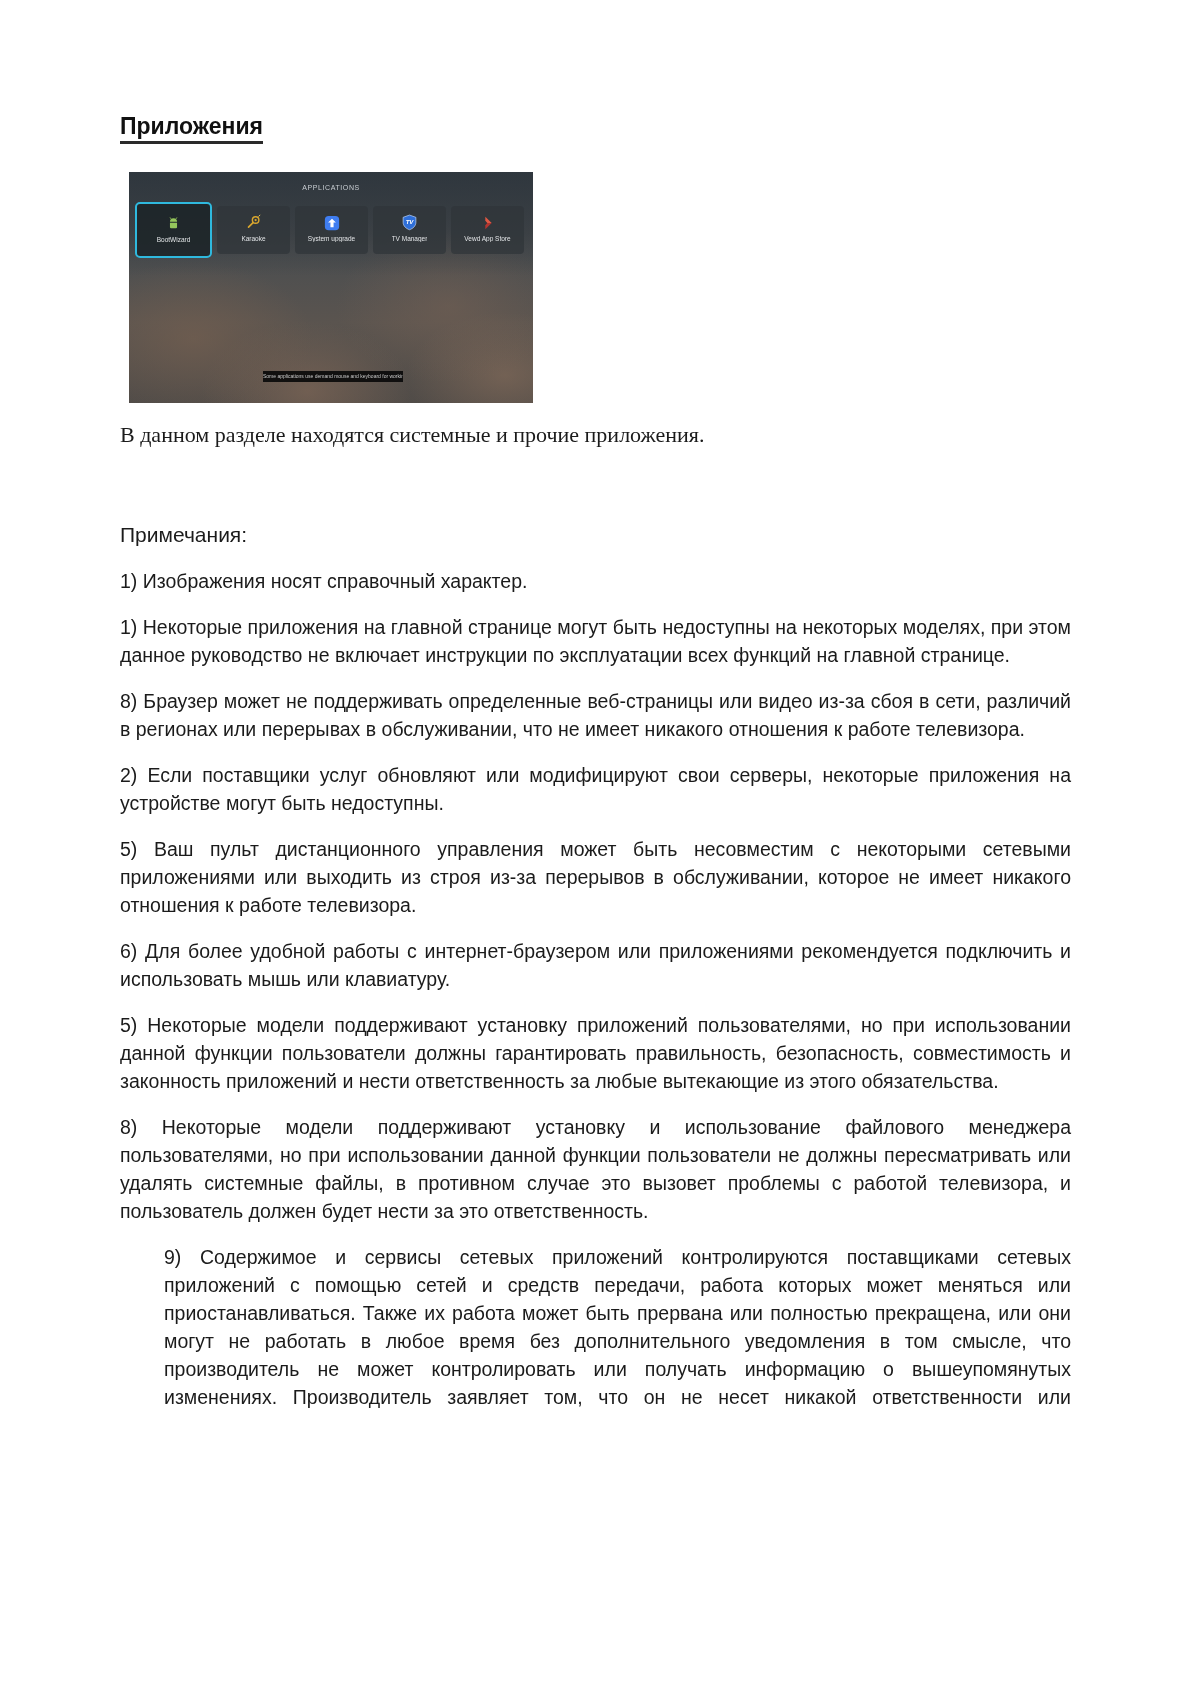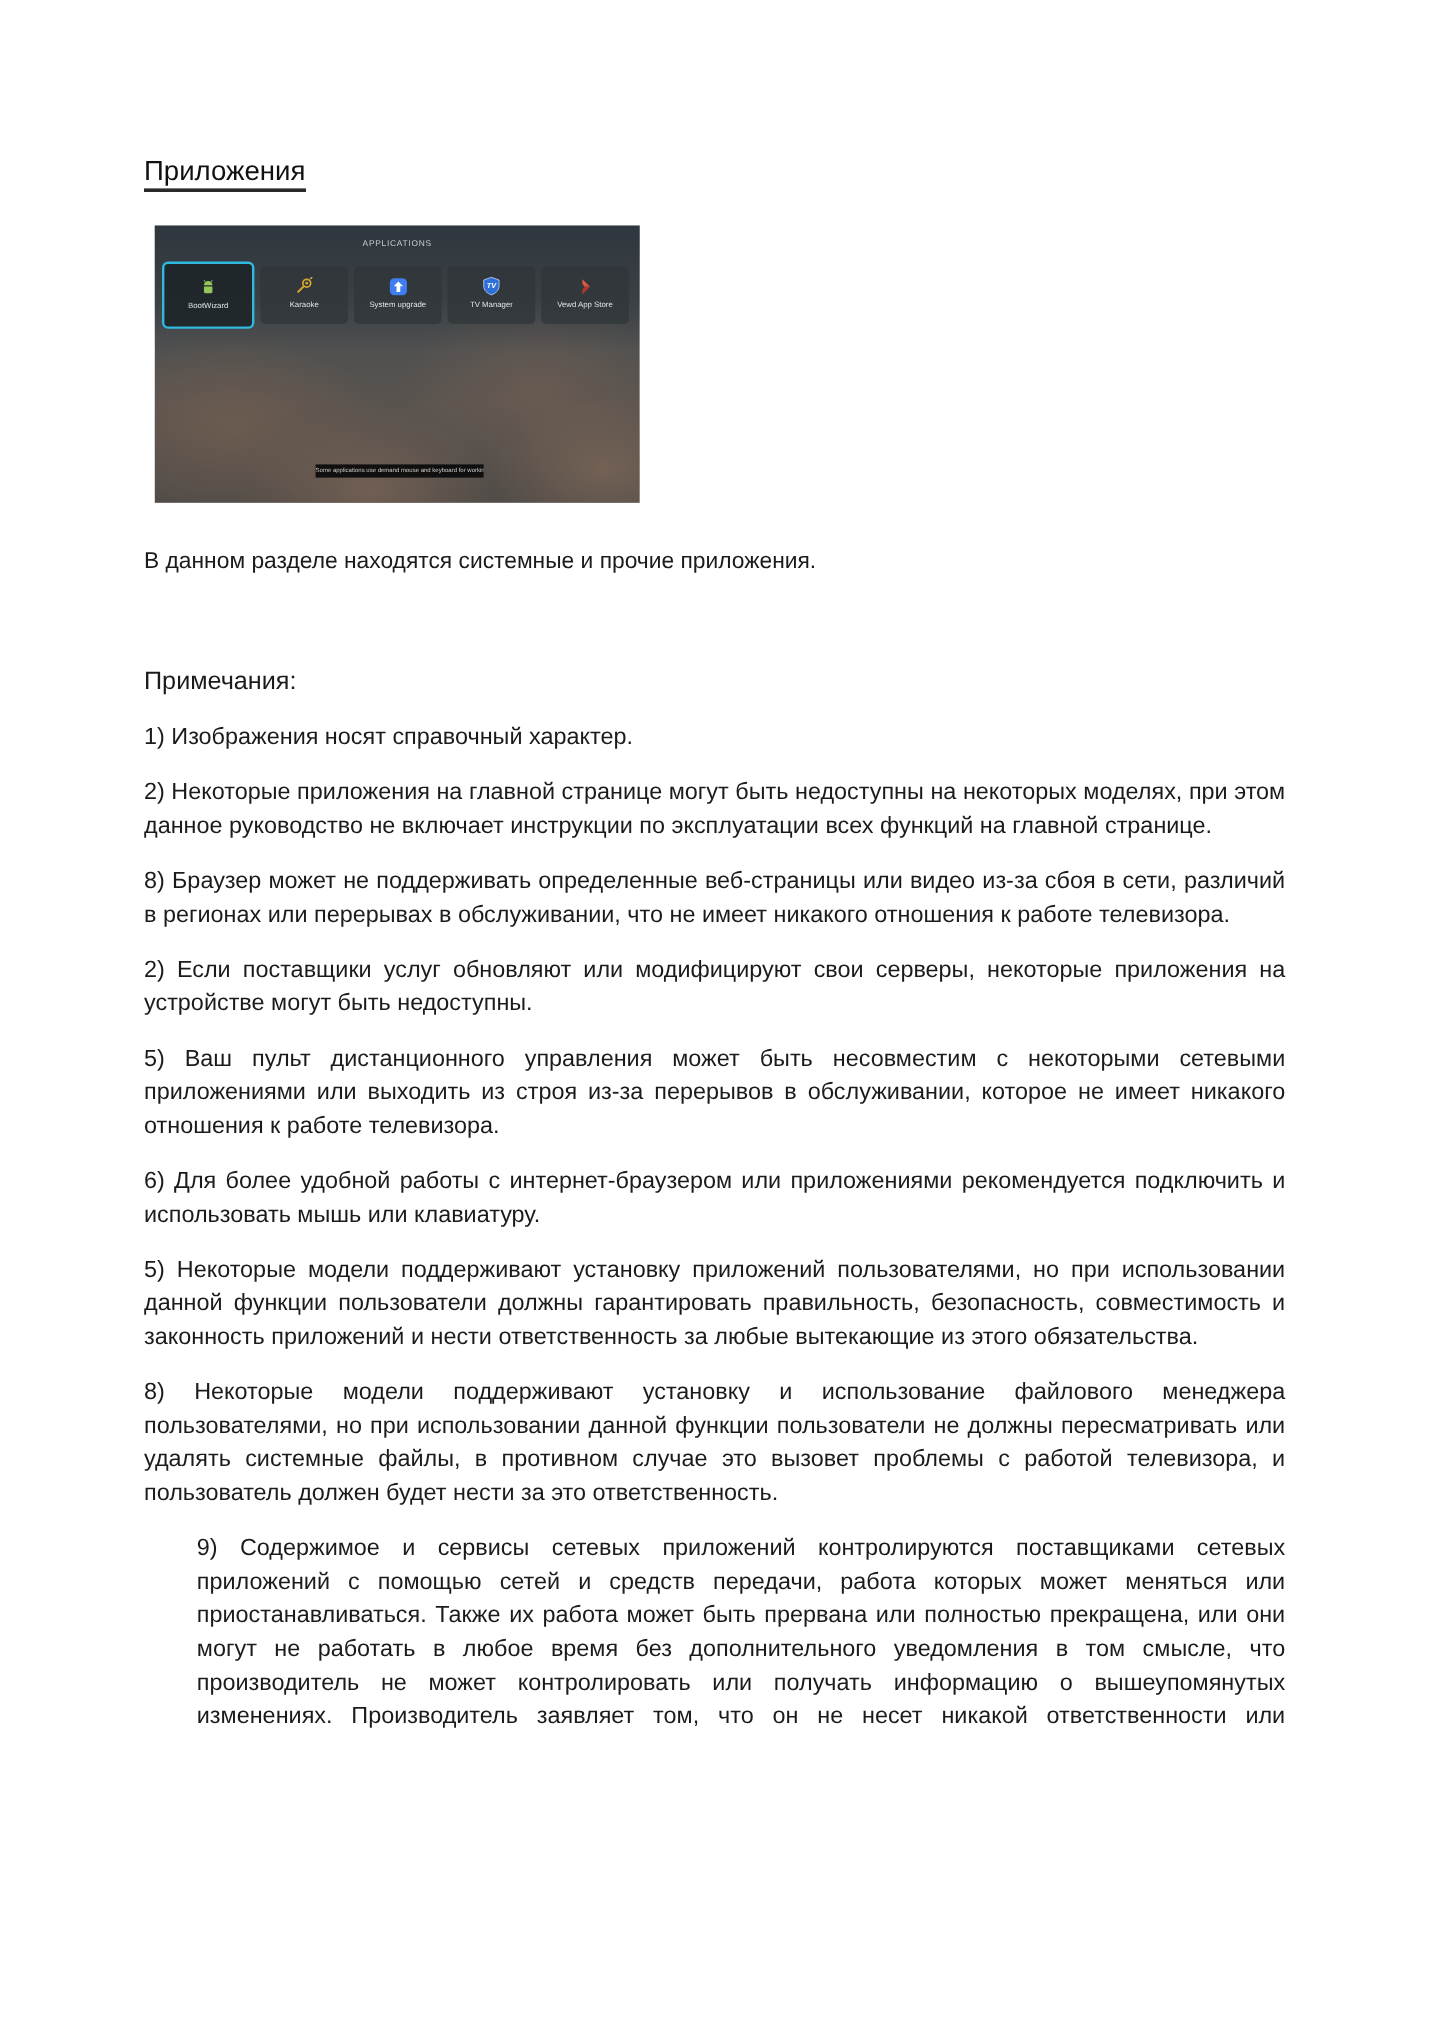--- a/index.html
+++ b/index.html
@@ -1,21 +1,21 @@
 <!DOCTYPE html>
 <html><head>
 <meta charset="utf-8">
 <style>
   * { margin:0; padding:0; box-sizing:border-box; }
   html,body { background:#ffffff; }
   body { width:1191px; font-family:"Liberation Sans", sans-serif; color:#1b1b1b; }
   .page { position:relative; width:1191px; height:1684px; overflow:hidden; padding:112px 120px 0 120px; }
 
-  h1.title { font-size:23px; font-weight:normal; line-height:28px; color:#111;
-             margin:16px 0 28px 0; }
+  h1.title { font-size:23px; font-weight:bold; line-height:28px; color:#111;
+             margin:0 0 28px 0; }
   h1.title span { display:inline-block; border-bottom:3px solid #2a2a2a; padding-bottom:1px; }
 
   
   .tv-shot {
     position:relative; width:404px; height:231px; margin-left:9px; overflow:hidden;
     background:
       linear-gradient(180deg, rgba(40,48,56,0.65) 0%, rgba(44,50,56,0.45) 26%, rgba(0,0,0,0) 45%),
       radial-gradient(170px 110px at 16% 72%, rgba(118,96,80,0.65), rgba(0,0,0,0) 70%),
       radial-gradient(150px 100px at 44% 95%, rgba(133,106,88,0.6), rgba(0,0,0,0) 70%),
       radial-gradient(160px 110px at 79% 58%, rgba(120,98,84,0.5), rgba(0,0,0,0) 70%),
@@ -31,21 +31,21 @@
   .tile .ticon { margin-top:7px; height:19px; display:flex; align-items:center; justify-content:center; }
   .tile .tlabel { margin-top:3px; font-size:6.5px; color:#e2e5e7; white-space:nowrap; overflow:hidden; max-width:70px; }
   .tile.selected { width:77px; height:56px; margin-top:-4px; border:2px solid #2fb9de;
                    border-radius:5px; background:rgba(28,36,40,0.88); }
   .tile.selected .ticon { margin-top:10px; }
   .toast { position:absolute; left:134px; top:199px; width:140px; height:11px;
            background:rgba(10,10,10,0.92); color:#c9c9c9; font-size:5px; line-height:11px;
            text-align:center; white-space:nowrap; overflow:hidden; }
 
   
-  .intro { margin:35px 0 0 0; font-size:19px; line-height:28px; }
+  .intro { margin:18px 0 0 0; font-size:22px; line-height:28px;font-family:Liberation Serif, serif; }
   .notes-title { margin:72px 0 0 0; font-size:21px; line-height:28px; }
   p.note { margin:18px 0 0 0; font-size:19.5px; line-height:28px; text-align:justify; }
   p.note.cut { text-align-last:justify;margin-left:44px; }
 </style>
 </head>
 <body>
 
 <div class="page">
 
   <h1 class="title"><span>Приложения</span></h1>
@@ -112,21 +112,21 @@
     </div>
 
     <div class="toast">Some applications use demand mouse and keyboard for working.</div>
   </div>
 
   <p class="intro">В данном разделе находятся системные и прочие приложения.</p>
 
   <p class="notes-title">Примечания:</p>
 
   <p class="note">1) Изображения носят справочный характер.</p>
-  <p class="note">2) Некоторые приложения на главной странице могут быть недоступны на некоторых моделях, при этом данное руководство не включает инструкции по эксплуатации всех функций на главной странице.</p>
+  <p class="note">1) Некоторые приложения на главной странице могут быть недоступны на некоторых моделях, при этом данное руководство не включает инструкции по эксплуатации всех функций на главной странице.</p>
   <p class="note">8) Браузер может не поддерживать определенные веб-страницы или видео из-за сбоя в сети, различий в регионах или перерывах в обслуживании, что не имеет никакого отношения к работе телевизора.</p>
   <p class="note">2) Если поставщики услуг обновляют или модифицируют свои серверы, некоторые приложения на устройстве могут быть недоступны.</p>
   <p class="note">5) Ваш пульт дистанционного управления может быть несовместим с некоторыми сетевыми приложениями или выходить из строя из-за перерывов в обслуживании, которое не имеет никакого отношения к работе телевизора.</p>
   <p class="note">6) Для более удобной работы с интернет-браузером или приложениями рекомендуется подключить и использовать мышь или клавиатуру.</p>
   <p class="note">5) Некоторые модели поддерживают установку приложений пользователями, но при использовании данной функции пользователи должны гарантировать правильность, безопасность, совместимость и законность приложений и нести ответственность за любые вытекающие из этого обязательства.</p>
   <p class="note">8) Некоторые модели поддерживают установку и использование файлового менеджера пользователями, но при использовании данной функции пользователи не должны пересматривать или удалять системные файлы, в противном случае это вызовет проблемы с работой телевизора, и пользователь должен будет нести за это ответственность.</p>
   <p class="note cut">9) Содержимое и сервисы сетевых приложений контролируются поставщиками сетевых приложений с помощью сетей и средств передачи, работа которых может меняться или приостанавливаться. Также их работа может быть прервана или полностью прекращена, или они могут не работать в любое время без дополнительного уведомления в том смысле, что производитель не может контролировать или получать информацию о вышеупомянутых изменениях. Производитель заявляет том, что он не несет никакой ответственности или</p>
 
 </div>
 

